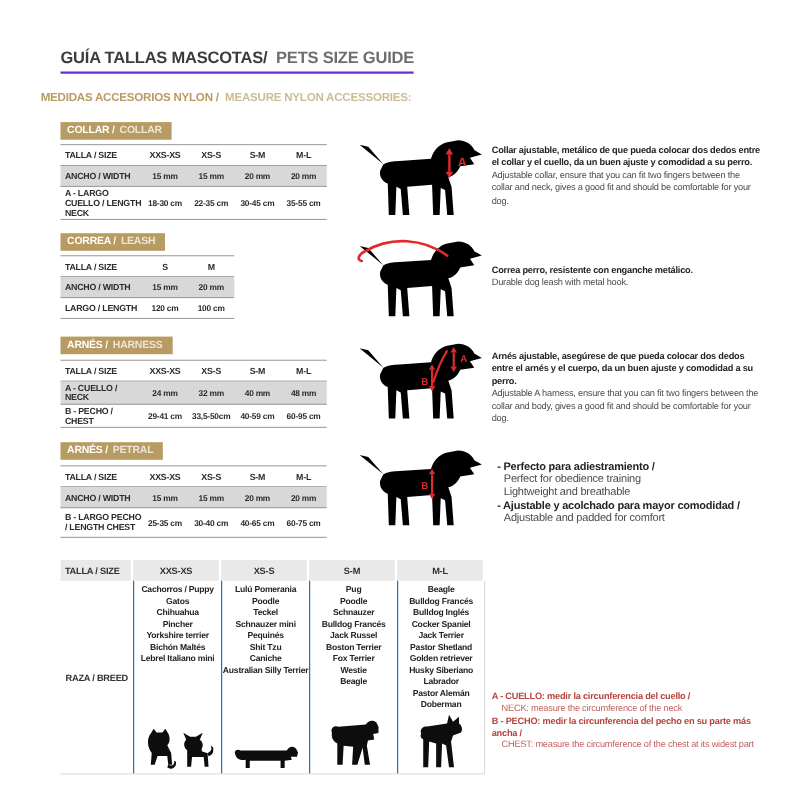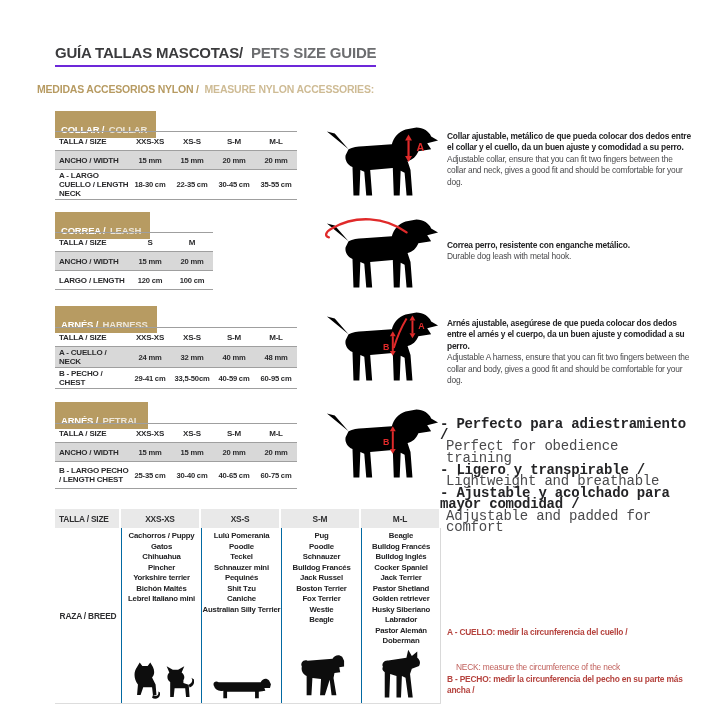--- a/index.html
+++ b/index.html
@@ -10,21 +10,21 @@
   .title{position:absolute;left:55px;top:44px;font-size:15px;font-weight:bold;
          border-bottom:2px solid #6d28d9;padding-bottom:4px;}
   .title .t-es{color:#3b3b3d;}
   .title .t-en{color:#6d6e70;margin-left:4px;}
   .subtitle{position:absolute;left:37px;top:83px;font-size:10.5px;font-weight:bold;}
   .subtitle .s-es{color:var(--accent-tan);}
   .subtitle .s-en{color:var(--accent-tan);opacity:.68;margin-left:3px;}
 
   
   .badge{position:absolute;left:55px;background:var(--accent-tan);color:#fff;
-         font-size:9.5px;font-weight:bold;padding:13px 9px 3px 6px;}
+         font-size:9.5px;font-weight:bold;padding:2px 9px 3px 6px;}
   .badge .b-en{color:rgba(255,255,255,.75);margin-left:2px;}
 
   
   .size-table{position:absolute;left:55px;border-top:1px solid #9f9f9f;font-size:8px;}
   .size-table .tr{display:grid;border-bottom:1px solid #9f9f9f;align-items:center;}
   .w5 .tr{grid-template-columns:74px 42px 42px 42px 42px;}
   .w3 .tr{grid-template-columns:74px 42px 42px;}
   .size-table .tr{min-height:18px;}
   .size-table .tr.tall{min-height:26px;}
   .size-table .tr.gray{background:var(--row-gray);}
@@ -33,21 +33,21 @@
   .size-table .head .td{font-size:8px;}
 
   
   .dog{position:absolute;left:322px;width:118px;height:85px;}
   .mk{font-family:"Liberation Sans",sans-serif;font-weight:bold;fill:var(--marker-red);}
 
   
   .desc{position:absolute;left:447px;width:244px;font-size:8.4px;line-height:11.4px;}
   .desc .desc-es{font-weight:bold;color:#242426;}
   .desc .desc-en{color:#4a4a4c;}
-  .bullets{position:absolute;left:440px;width:250px;font-size:14px;line-height:11.2px;font-family:Liberation Mono, monospace;}
+  .bullets{position:absolute;left:452px;width:250px;font-size:10px;line-height:11.2px;}
   .bullets .b-es{font-weight:bold;color:#242426;}
   .bullets .b-en{color:#4a4a4c;padding-left:6px;margin-bottom:1px;}
 
   
   .breed-table{position:absolute;left:55px;top:509px;width:386px;}
   .bt-head{display:grid;grid-template-columns:66px 80px 80px 80px 80px;}
   .bt-hcell{background:#e9e9e9;border-right:2px solid #fff;height:19px;display:flex;
             align-items:center;justify-content:center;font-weight:bold;font-size:8.4px;}
   .bt-hcell.label{justify-content:flex-start;padding-left:4px;}
   .bt-body{display:grid;grid-template-columns:66px 80px 80px 80px 80px;height:175px;
@@ -60,21 +60,21 @@
   .bt-list{width:100%;}
   .breed-line{text-align:center;font-size:7.8px;font-weight:bold;line-height:10.5px;color:#232325;}
   .bt-icons{margin-top:auto;display:flex;align-items:flex-end;justify-content:center;gap:4px;
             padding-bottom:2px;flex-shrink:0;}
   .sil{fill:#0d0d0d;}
 
   
   .footnotes{position:absolute;left:447px;top:627px;width:250px;font-size:8.4px;line-height:10.6px;
              color:var(--footnote-red);}
   .fn-es{font-weight:bold;}
-  .fn-en{padding-left:9px;opacity:.85;margin-bottom:2px;margin-top:24px;}
+  .fn-en{padding-left:9px;opacity:.85;margin-bottom:2px;}
 </style>
 </head>
 <body>
 
 <svg width="0" height="0" style="position:absolute">
   <defs>
     <path id="dog-shape" d="M5,11 L13,13 L27,29 C31,27 36,26 42,26 L71,24 C73,17 78,11 85,9 L96,7 C103,7 109,11 111,16 L118,20 L107,23 L111,29 L98,31 C96,36 92,40 87,41 L90,50 L92,76 L86,76 L84,53 L80,51 L79,76 L73,76 L72,48 L49,50 L51,76 L45,76 L43,52 L39,50 L38,76 L32,76 L31,47 C26,45 23,40 24,35 L27,29 Z"></path>
   </defs>
 </svg>
 
@@ -232,21 +232,20 @@
   <svg class="dog" style="top:402px" viewBox="0 0 120 85">
     <use href="#dog-shape"></use>
     <polygon points="72,24 69,29 75,29" fill="var(--marker-red)"></polygon>
     <rect x="71" y="29" width="2" height="18" fill="var(--marker-red)"></rect>
     <polygon points="72,52 69,47 75,47" fill="var(--marker-red)"></polygon>
     <text class="mk" x="62" y="43" font-size="9">B</text>
   </svg>
   <div class="bullets" style="top:419px">
     <div class="b-es">- Perfecto para adiestramiento /</div>
     <div class="b-en">Perfect for obedience training</div>
-    <div class="b-es">- Ligero y transpirable /</div>
     <div class="b-en">Lightweight and breathable</div>
     <div class="b-es">- Ajustable y acolchado para mayor comodidad /</div>
     <div class="b-en">Adjustable and padded for comfort</div>
   </div>
 
   <div class="breed-table">
     <div class="bt-head">
       <div class="bt-hcell label">TALLA / SIZE</div>
       <div class="bt-hcell">XXS-XS</div>
       <div class="bt-hcell">XS-S</div>

